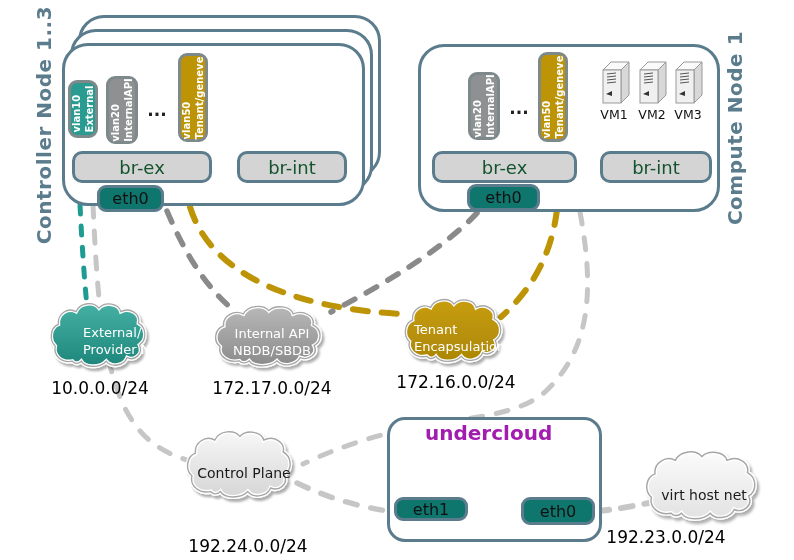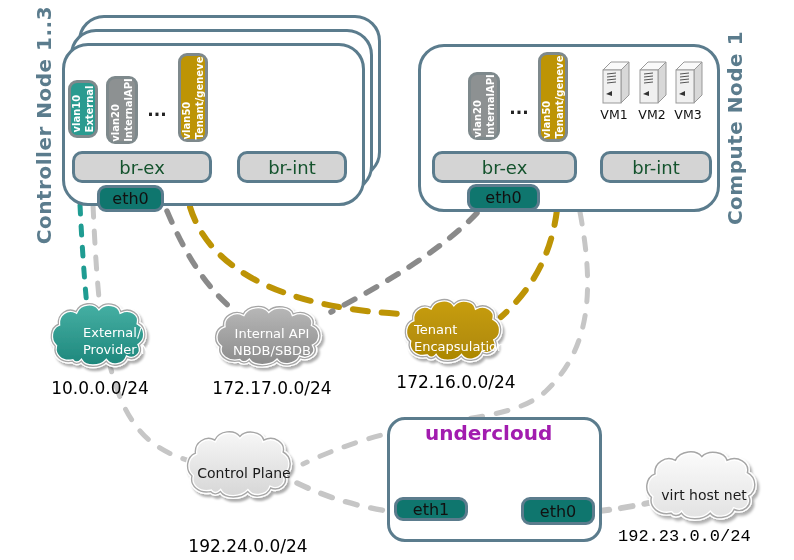--- a/index.html
+++ b/index.html
@@ -240,15 +240,15 @@
   <div class="cidr" style="left:212px;top:378px;width:120px;">172.17.0.0/24</div>
 
   <div class="cloud-label cl-white" style="left:414px;top:322px;">Tenant
 Encapsulation</div>
   <div class="cidr" style="left:394px;top:372px;width:124px;">172.16.0.0/24</div>
 
   <div class="cloud-label cl-dark" style="left:188px;top:464px;width:112px;text-align:center;font-size:14px;">Control Plane</div>
   <div class="cidr" style="left:186px;top:528px;width:124px;margin-top:8px;">192.24.0.0/24</div>
 
   <div class="cloud-label cl-dark" style="left:648px;top:486px;width:112px;text-align:center;font-size:14px;">virt host net</div>
-  <div class="cidr" style="left:618px;top:527px;width:124px;font-family:Liberation Mono, monospace;">192.23.0.0/24</div>
+  <div class="cidr" style="left:604px;top:527px;width:124px;">192.23.0.0/24</div>
 
 </div>
 
 </body></html>

